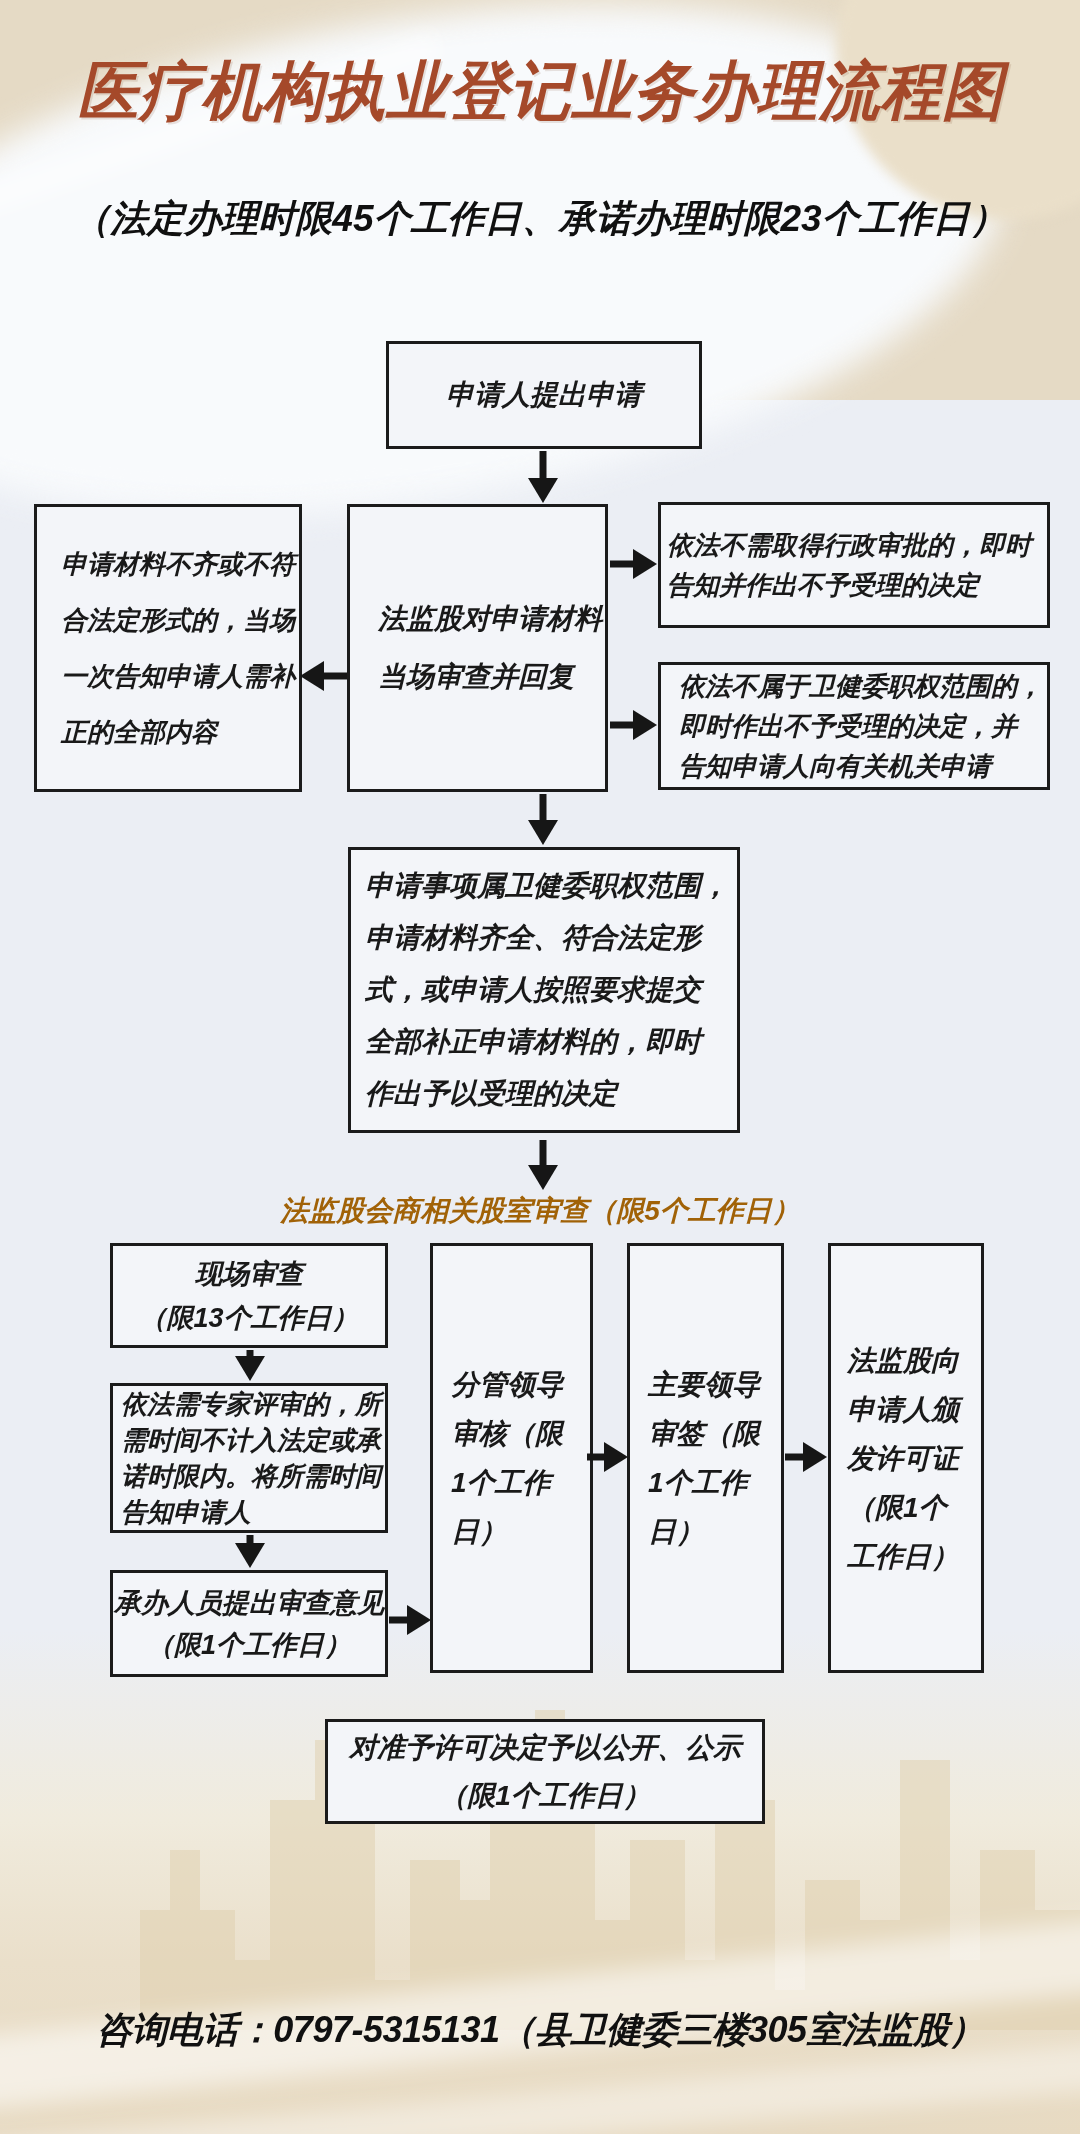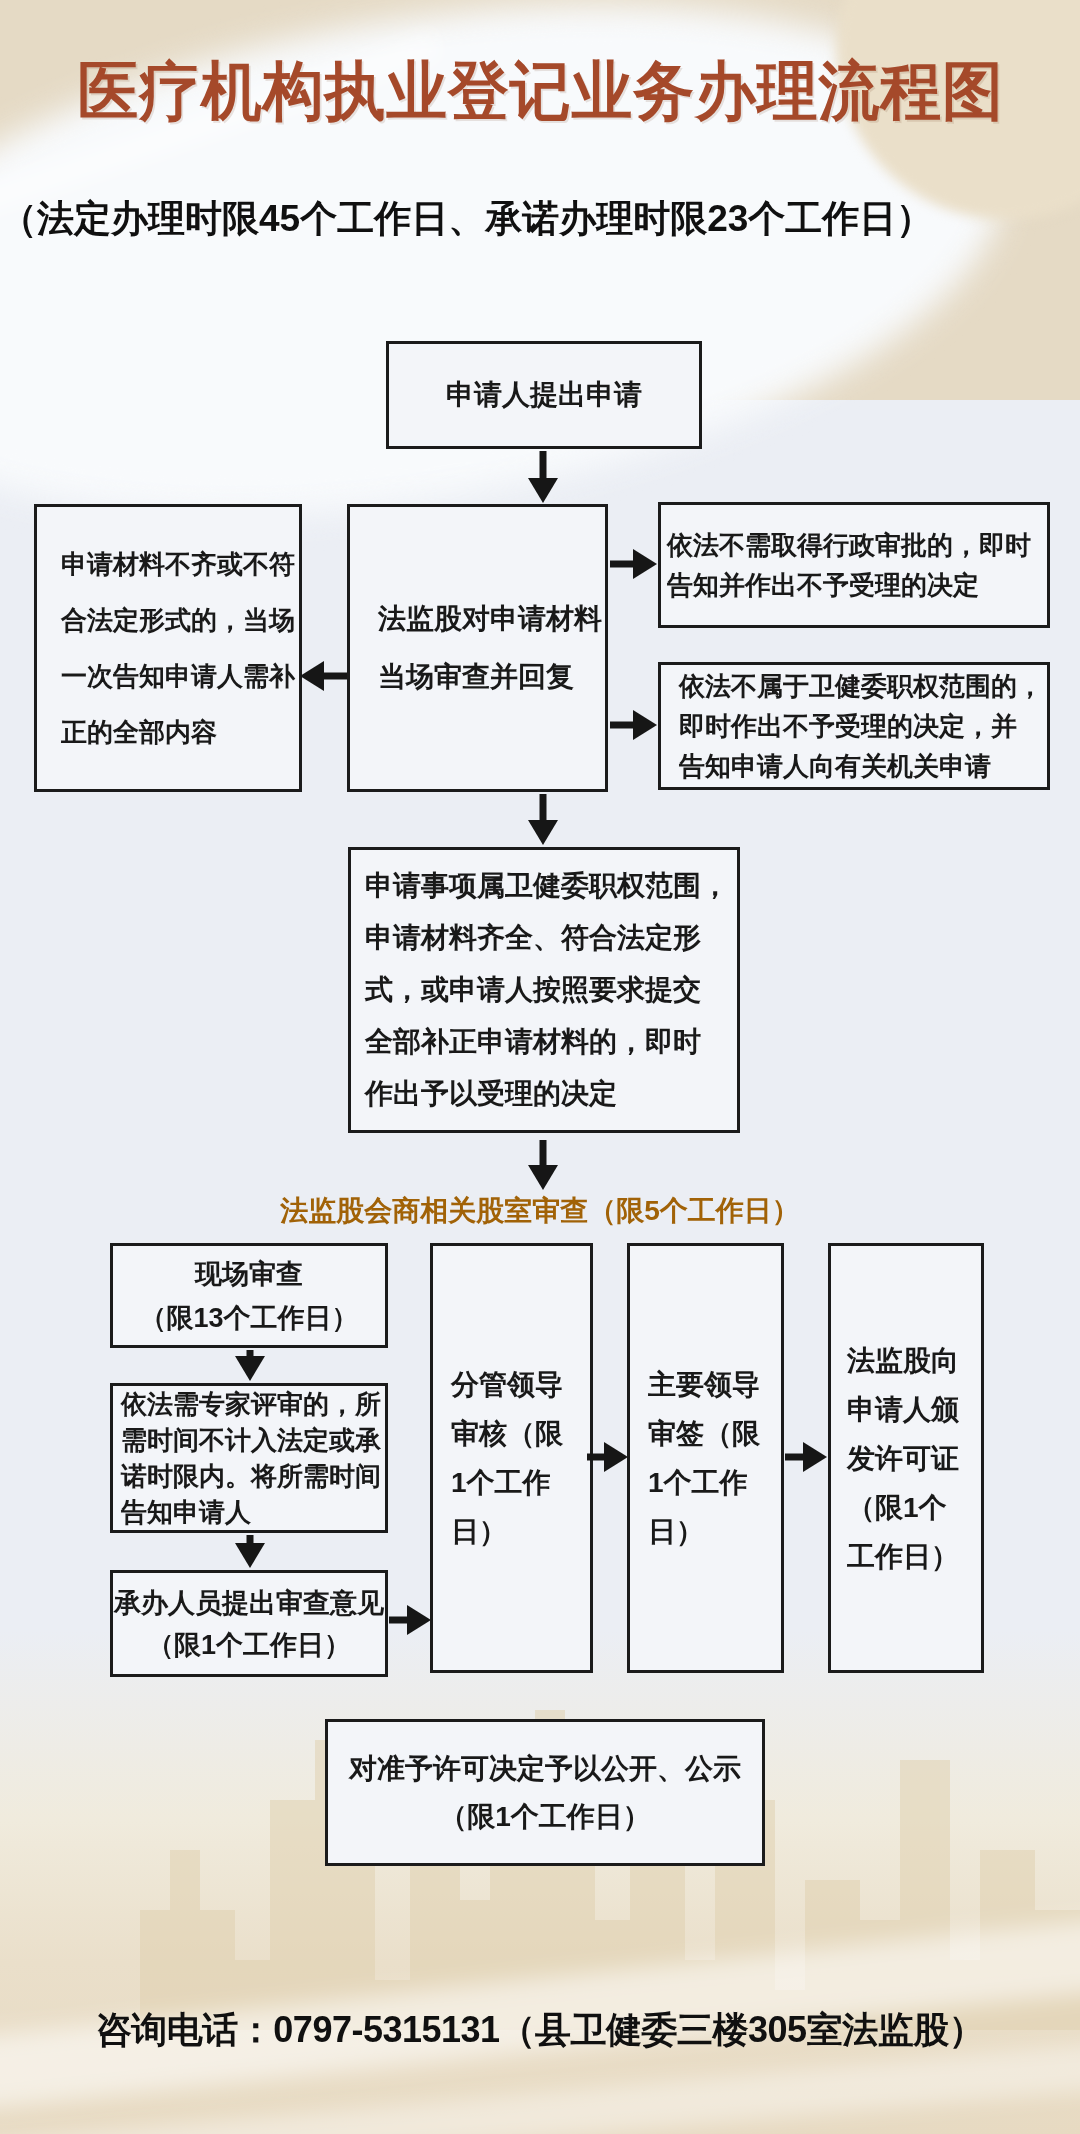--- a/index.html
+++ b/index.html
@@ -1,41 +1,42 @@
 <!DOCTYPE html>
 <html style="--title-color: #a5492a; --box-border: #1b1b1b; --box-fill: #f3f5f9; --arrow-color: #161616; --flow-bg: #ebeef4; --top-beige: #e5dac5; --bottom-beige: #e7dac2;"><head>
 <meta charset="utf-8">
 <style>
   html,body{margin:0;padding:0;background:#dfe2e8;}
   .page{
     position:relative;width:1080px;height:2134px;margin:0 auto;overflow:hidden;
     background:var(--flow-bg,#ebeef4);
     font-family:"Liberation Sans","DejaVu Sans",sans-serif;
     color:#191919;
+    font-style:italic;
   }
   
   .bg-top{position:absolute;left:0;top:0;width:1080px;height:400px;background:var(--top-beige,#e5dac5);}
   .bg-top-blob{position:absolute;left:-180px;top:20px;width:1190px;height:480px;background:#f8fafc;
     border-radius:50%;transform:rotate(-9deg);filter:blur(16px);}
   .bg-top-circle{position:absolute;left:836px;top:-120px;width:340px;height:340px;border-radius:50%;
     background:#eadfc9;filter:blur(6px);}
   .bg-top-streak{position:absolute;left:-70px;top:118px;width:520px;height:24px;background:rgba(255,255,255,.5);
     transform:rotate(-19deg);filter:blur(9px);}
   .bg-bottom{position:absolute;left:0;top:1630px;width:1080px;height:504px;
     background:linear-gradient(180deg,rgba(238,240,245,0) 0%, #f0ebdd 38%, #eadfca 66%, var(--bottom-beige,#e7dac2) 100%);}
   .bg-skyline{position:absolute;left:140px;top:1650px;width:940px;height:380px;opacity:.5;}
   .bg-road{position:absolute;left:-60px;top:1975px;width:1260px;height:72px;background:rgba(255,255,255,.55);
     transform:rotate(-6deg);filter:blur(11px);}
   .bg-road2{position:absolute;left:-60px;top:2090px;width:1260px;height:46px;background:rgba(255,255,255,.4);
     transform:rotate(-5deg);filter:blur(10px);}
   
   .title-wrap{position:absolute;left:0;top:50px;width:100%;text-align:center;}
   .title{display:inline-block;transform:scaleX(.95);font-size:64px;line-height:1.3;font-weight:900;
     color:var(--title-color,#a5492a);letter-spacing:1px;text-shadow:2px 2px 0 rgba(96,38,12,.12);}
-  .subtitle{position:absolute;left:0;top:194px;width:100%;text-align:left;font-size:37px;font-weight:700;color:#101010;}
+  .subtitle{position:absolute;left:0;top:194px;width:100%;text-align:center;font-size:37px;font-weight:700;color:#101010;}
   
   .box{position:absolute;box-sizing:border-box;background:var(--box-fill,#f3f5f9);
     border:3px solid var(--box-border,#1b1b1b);display:flex;flex-direction:column;justify-content:center;}
   .tx{width:100%;box-sizing:border-box;}
   .pre{white-space:pre-line;text-align:left;}
   .ctr{text-align:center;}
   .flow-label{position:absolute;left:0;top:1192px;width:100%;text-align:center;
     font-size:28px;font-weight:700;color:#a16207;}
   
   .arr{position:absolute;}
@@ -165,20 +166,20 @@
   <div class="arr arr-r" style="left:785px;top:1441px;width:42px;height:32px;"></div>
 
   <div class="box" style="left:828px;top:1243px;width:156px;height:430px;">
     <div class="tx pre" style="font-size:28px;font-weight:700;line-height:49px;padding-left:16px;">法监股向
 申请人颁
 发许可证
 （限1个
 工作日）</div>
   </div>
 
-  <div class="box" style="left:325px;top:1719px;width:440px;height:147px;">
+  <div class="box" style="left:325px;top:1719px;width:440px;height:105px;">
     <div class="tx ctr" style="font-size:28px;font-weight:700;line-height:48px;">对准予许可决定予以公开、公示</div>
     <div class="tx ctr" style="font-size:28px;font-weight:700;line-height:48px;">（限1个工作日）</div>
   </div>
 
   <div class="footer">咨询电话：0797-5315131（县卫健委三楼305室法监股）</div>
 
 </div>
 
 </body></html>

